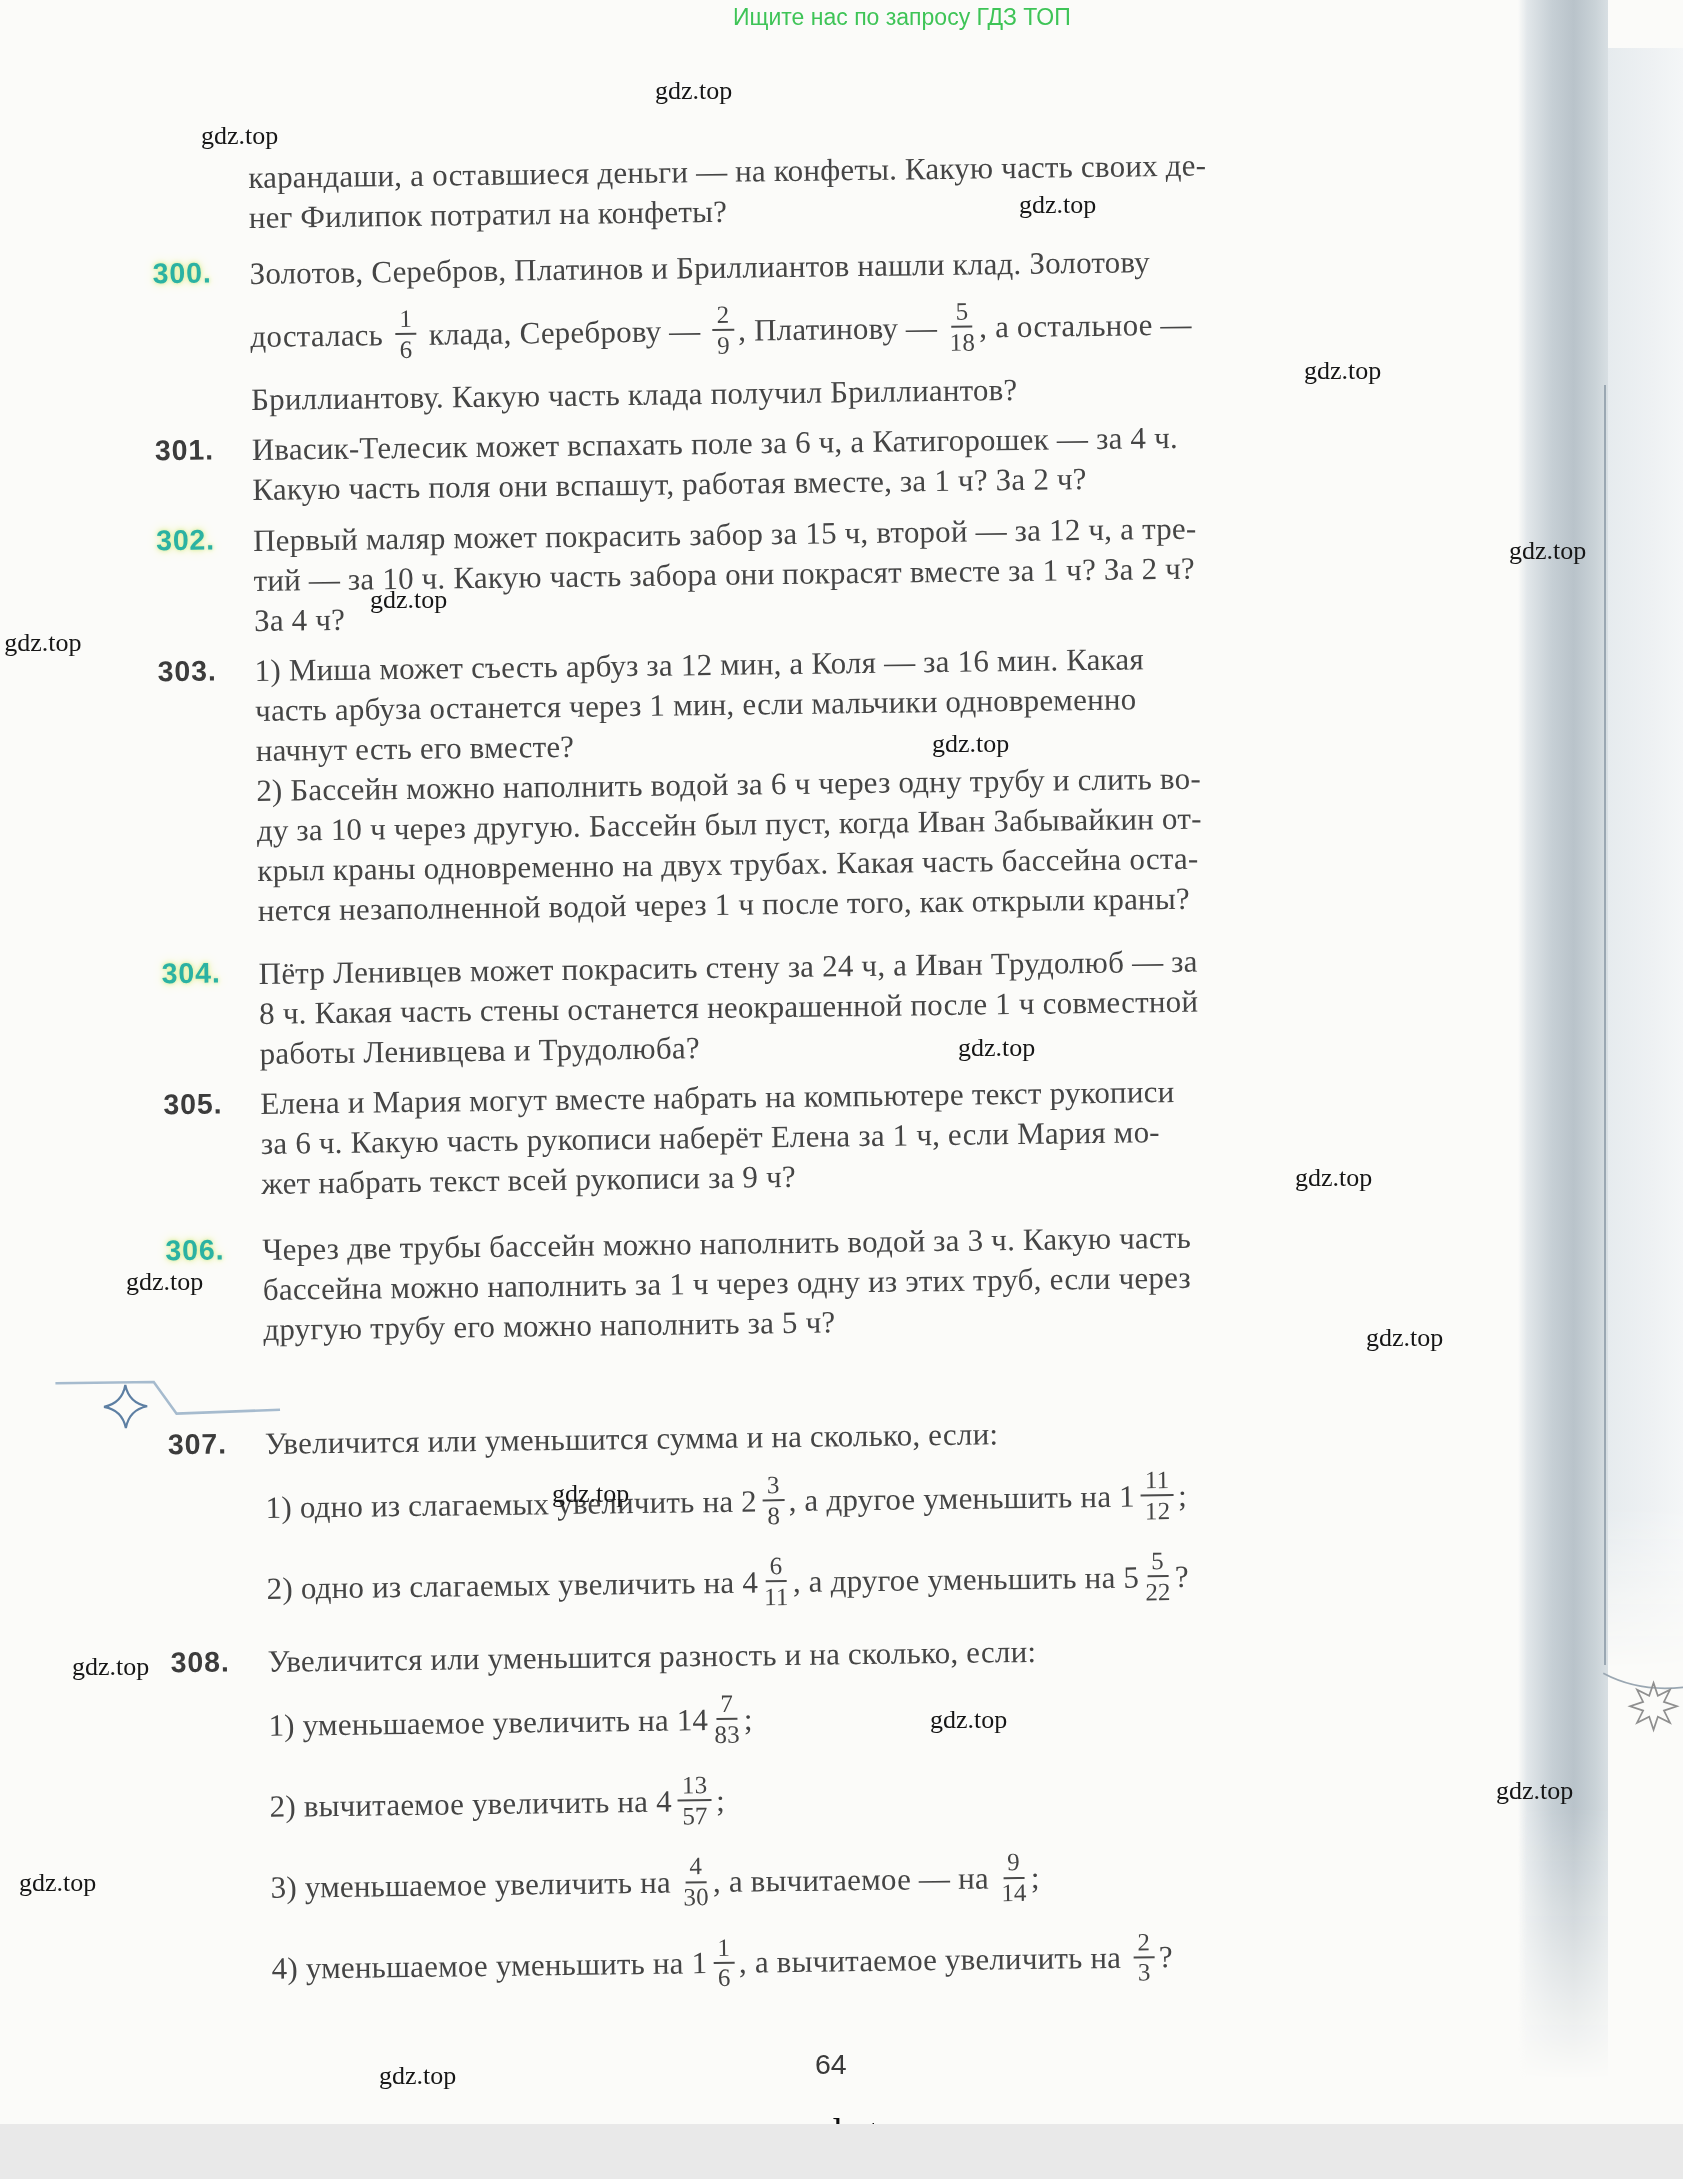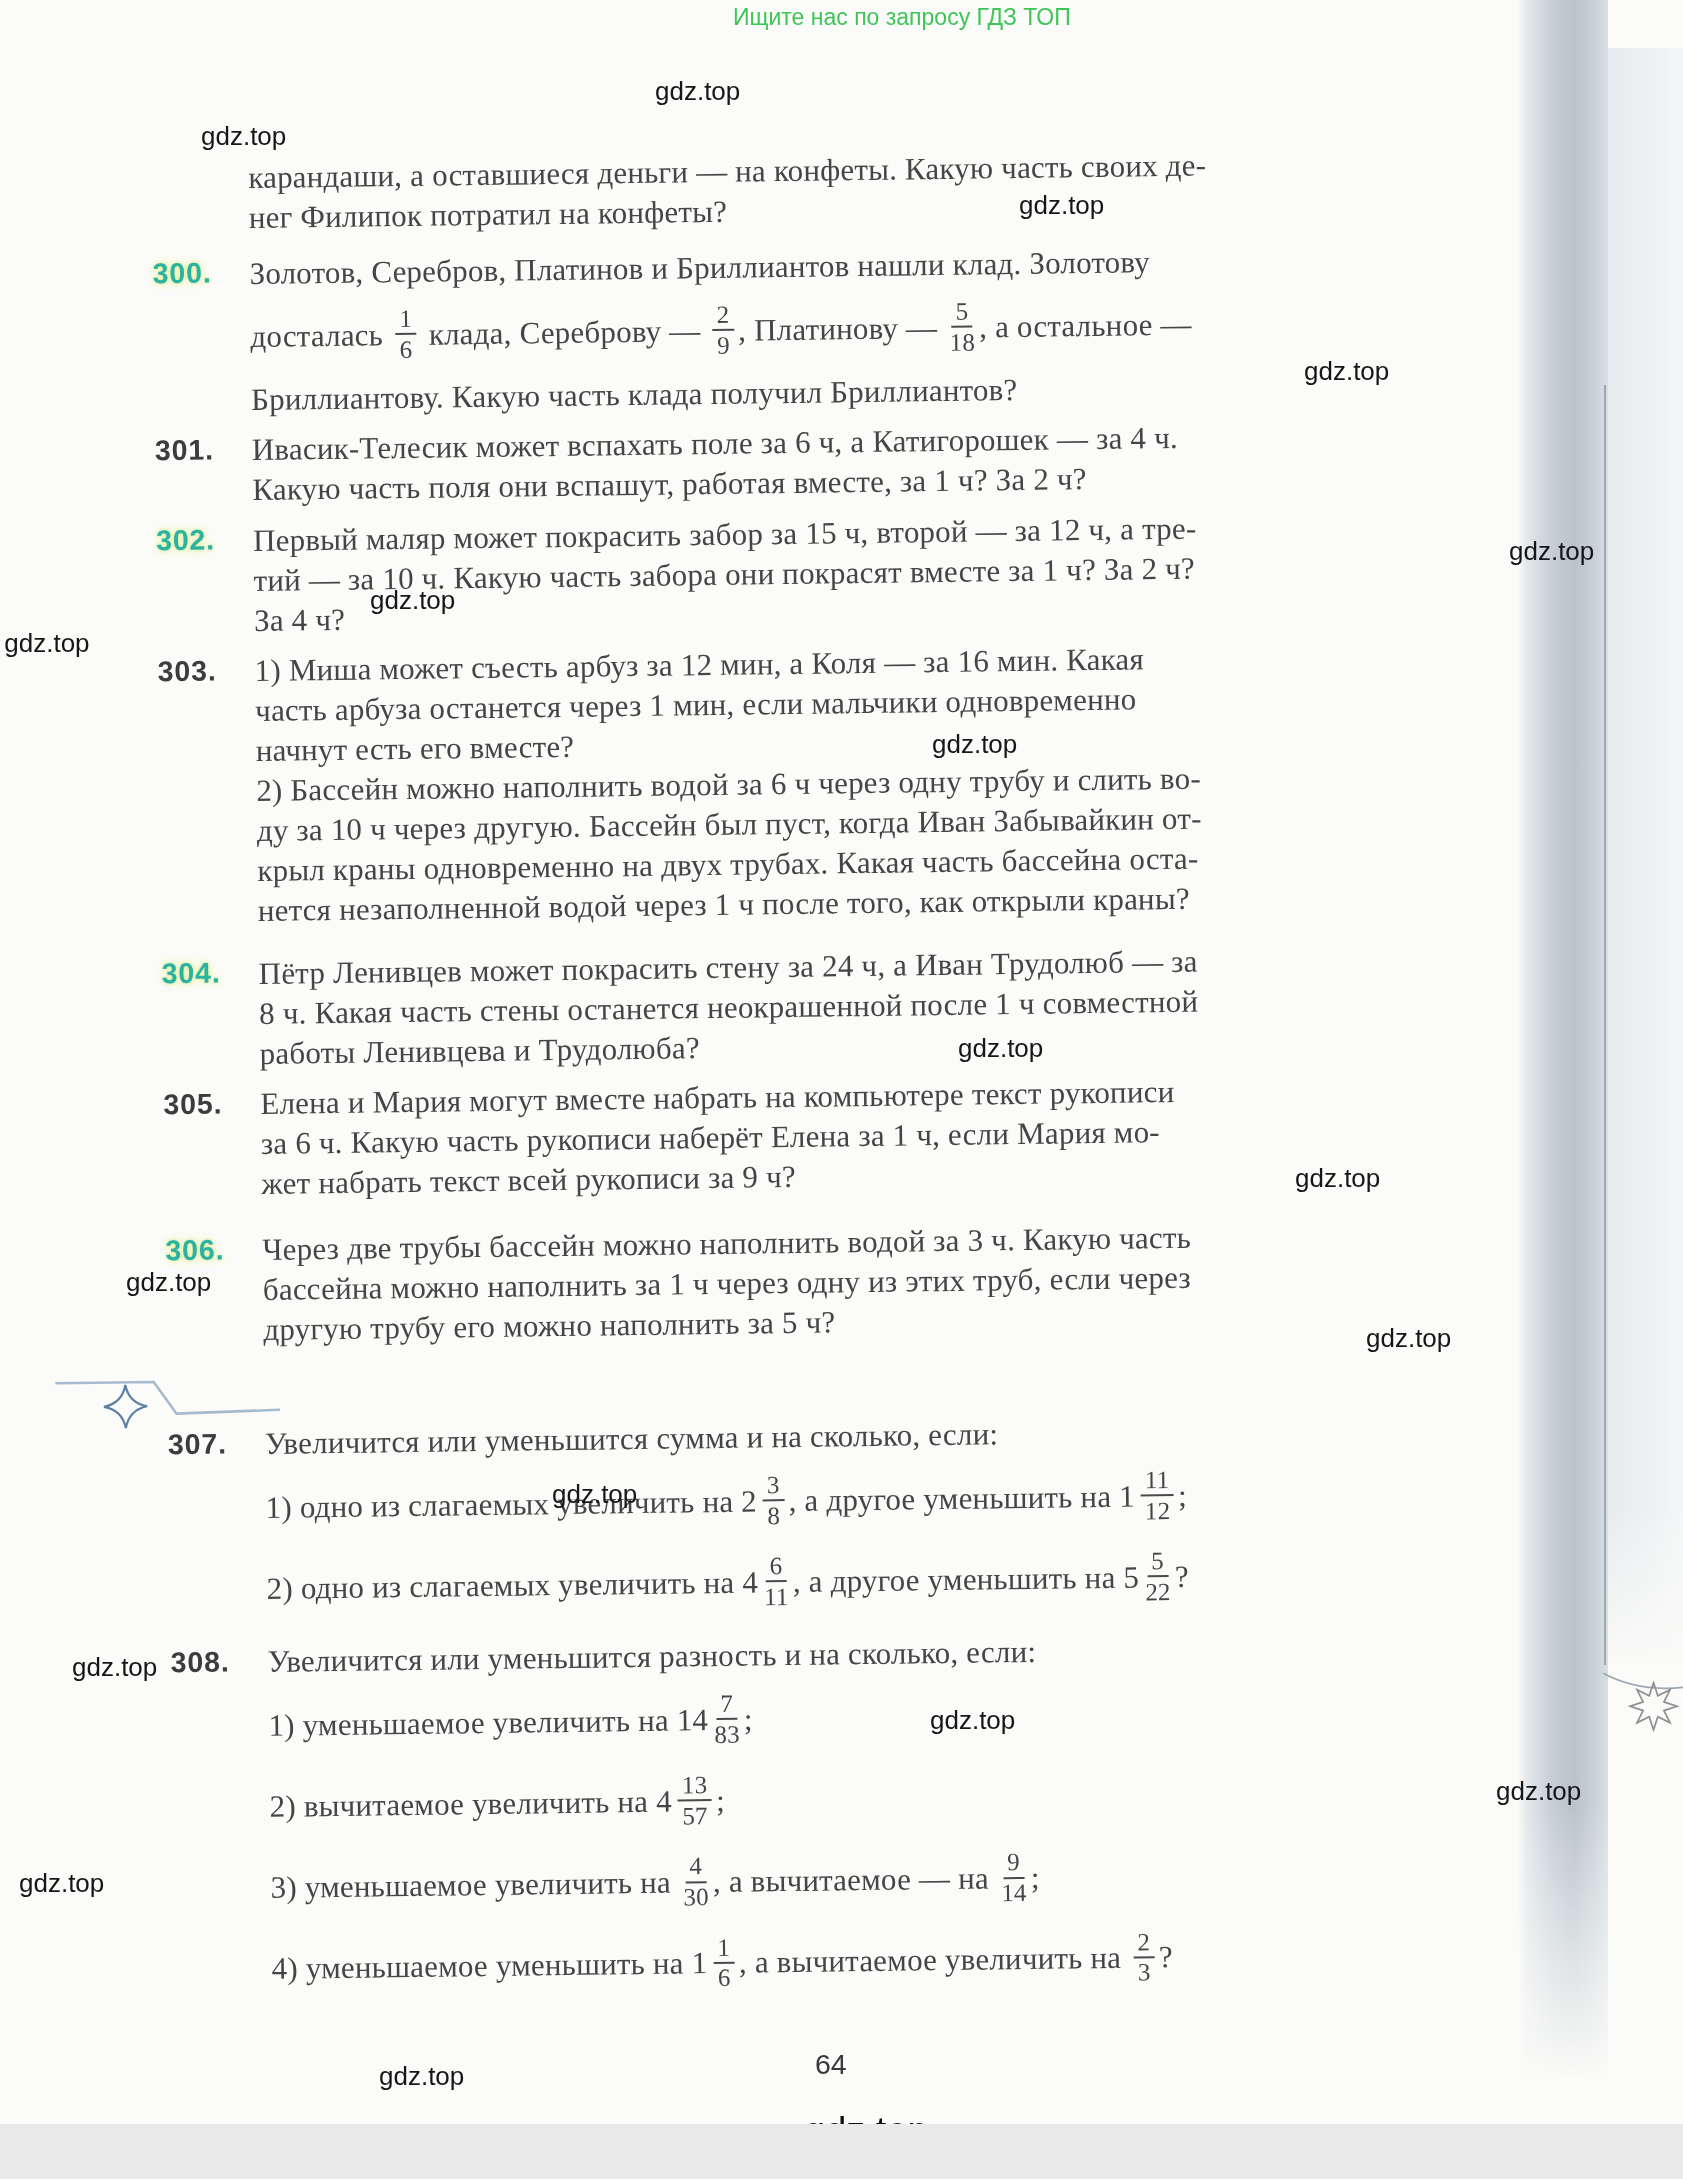--- a/index.html
+++ b/index.html
@@ -33,21 +33,21 @@
         margin:0 4.3px;vertical-align:middle;}
   .frac .fn{padding:0 4.3px 0.9px 4.3px;border-bottom:2.6px solid #4a4a4a;}
   .frac .fd{padding-top:1.7px;}
   .mix{display:inline-flex;align-items:center;}
   .mix .mw{font-size:31px;margin-right:1.7px;}
   
   .divider{position:relative;left:-216px;width:277px;height:57px;margin:7px 0;}
   
   .promo{position:absolute;left:733px;top:3.5px;z-index:5;font-family:"Liberation Sans",sans-serif;
          font-size:23px;color:#3ec457;}
-  .wm{position:absolute;z-index:5;font-family:Liberation Sans, sans-serif;font-size:26px;color:#161616;}
+  .wm{position:absolute;z-index:5;font-family:Liberation Serif, serif;font-size:26px;color:#161616;}
   .wm.big{font-size:38px;color:#0d0d0d;}
   .pageno{position:absolute;left:815px;top:2048px;z-index:3;font-family:"Liberation Sans",sans-serif;
           font-weight:normal;font-size:28.5px;color:#3a3a3a;}
   .footerlinks{position:absolute;left:0;right:0;top:2155px;text-align:center;z-index:5;
           font-family:"Liberation Sans",sans-serif;font-size:24px;color:#7e3fb3;}
   .star-deco{position:absolute;left:1591px;top:1656px;z-index:2;}
   .divider-svg{position:absolute;left:0;top:0;}
 </style>
 </head>
 <body>

